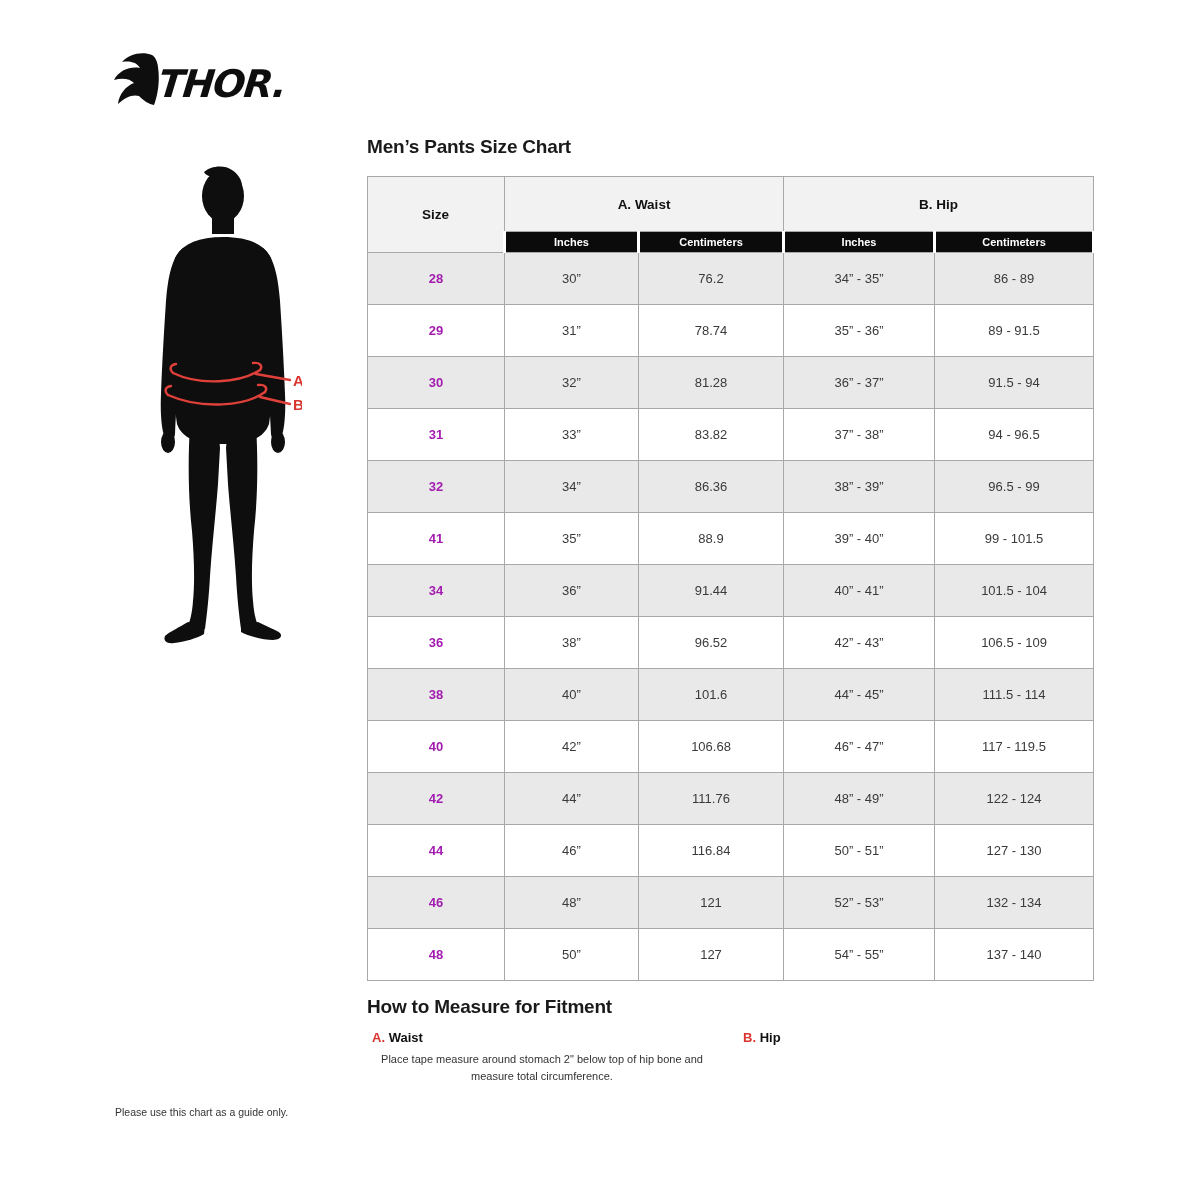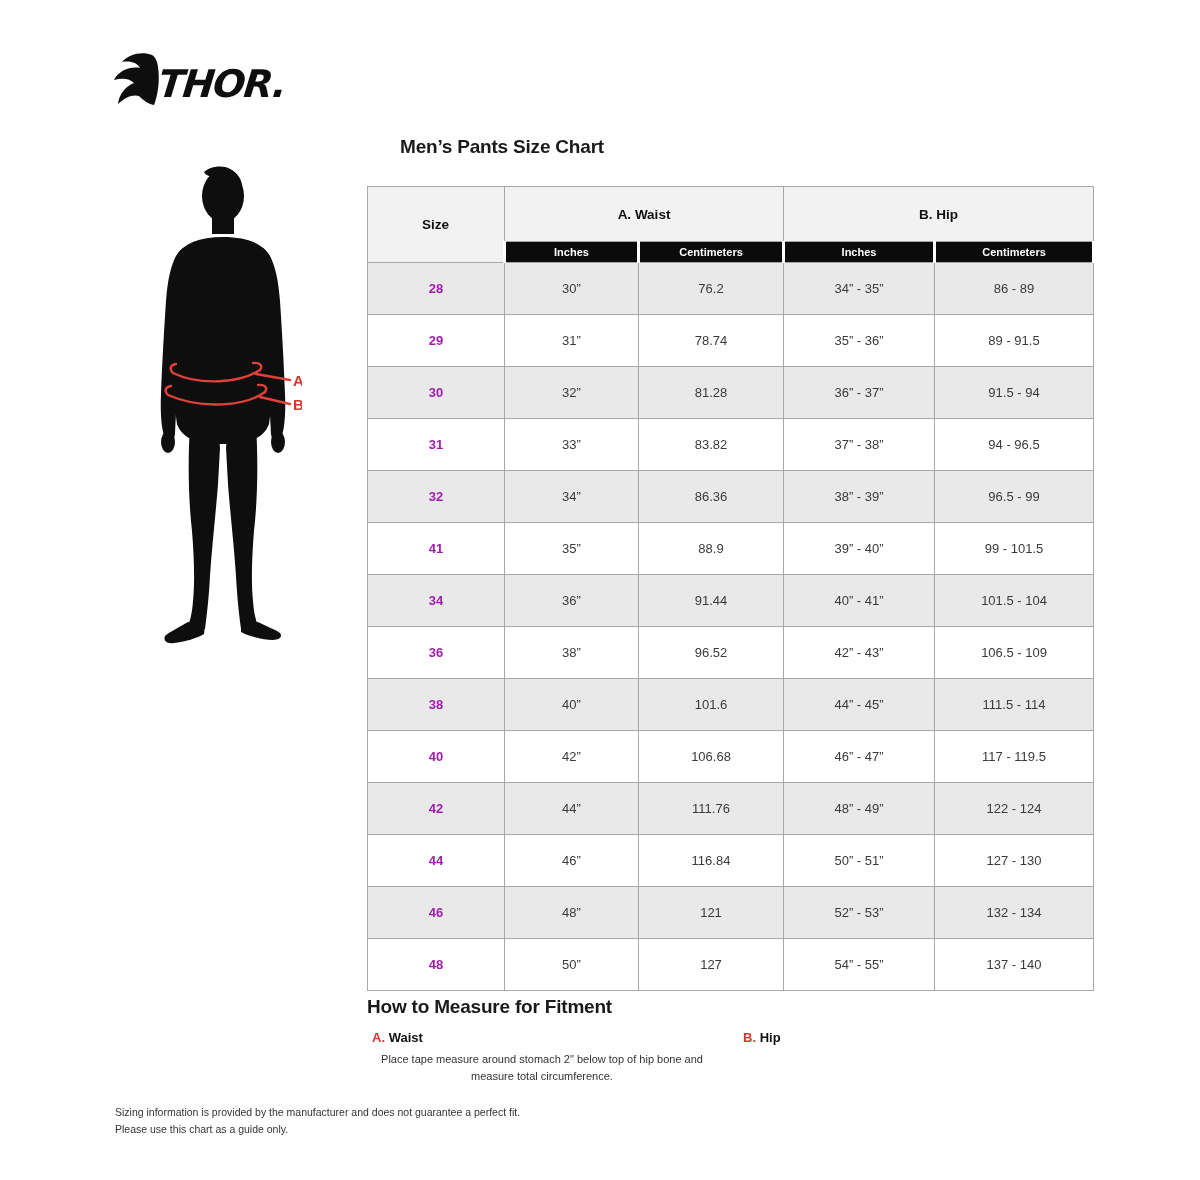--- a/index.html
+++ b/index.html
@@ -11,25 +11,25 @@
     color:#1a1a1a;
     overflow:hidden;
   }
   
   .logo{position:absolute;left:112px;top:52px;width:180px;height:56px;}
   
   .figure{position:absolute;left:152px;top:166px;width:150px;height:485px;}
   
   .title{
     position:absolute;left:367px;top:136px;
-    font-size:19px;font-weight:bold;letter-spacing:-0.2px;color:#1a1a1a;margin-left:33px;
+    font-size:19px;font-weight:bold;letter-spacing:-0.2px;color:#1a1a1a;
   }
   
   .size-table{
-    position:absolute;left:367px;top:186px;width:726px;
+    position:absolute;left:367px;top:176px;width:726px;
     border-collapse:collapse;table-layout:fixed;
     font-size:13px;color:#3a3a3a;
   }
   .size-table col.c1{width:137px;}
   .size-table col.c2{width:134px;}
   .size-table col.c3{width:145px;}
   .size-table col.c4{width:151px;}
   .size-table col.c5{width:159px;}
   .size-table th,.size-table td{
     border:1px solid #a8a8a8;
@@ -251,17 +251,16 @@
   </div>
 
   <div class="measure-b">
     <div class="measure-label">
       <span class="red">B.</span>
       <span>Hip</span>
     </div>
   </div>
 
   <div class="disclaimer">
-    <div>Sizing information is provided by the manufacturer and does not guarantee a perfect fit.</div>
     <div>Please use this chart as a guide only.</div>
   </div>
 
 </div>
 
 </body></html>

